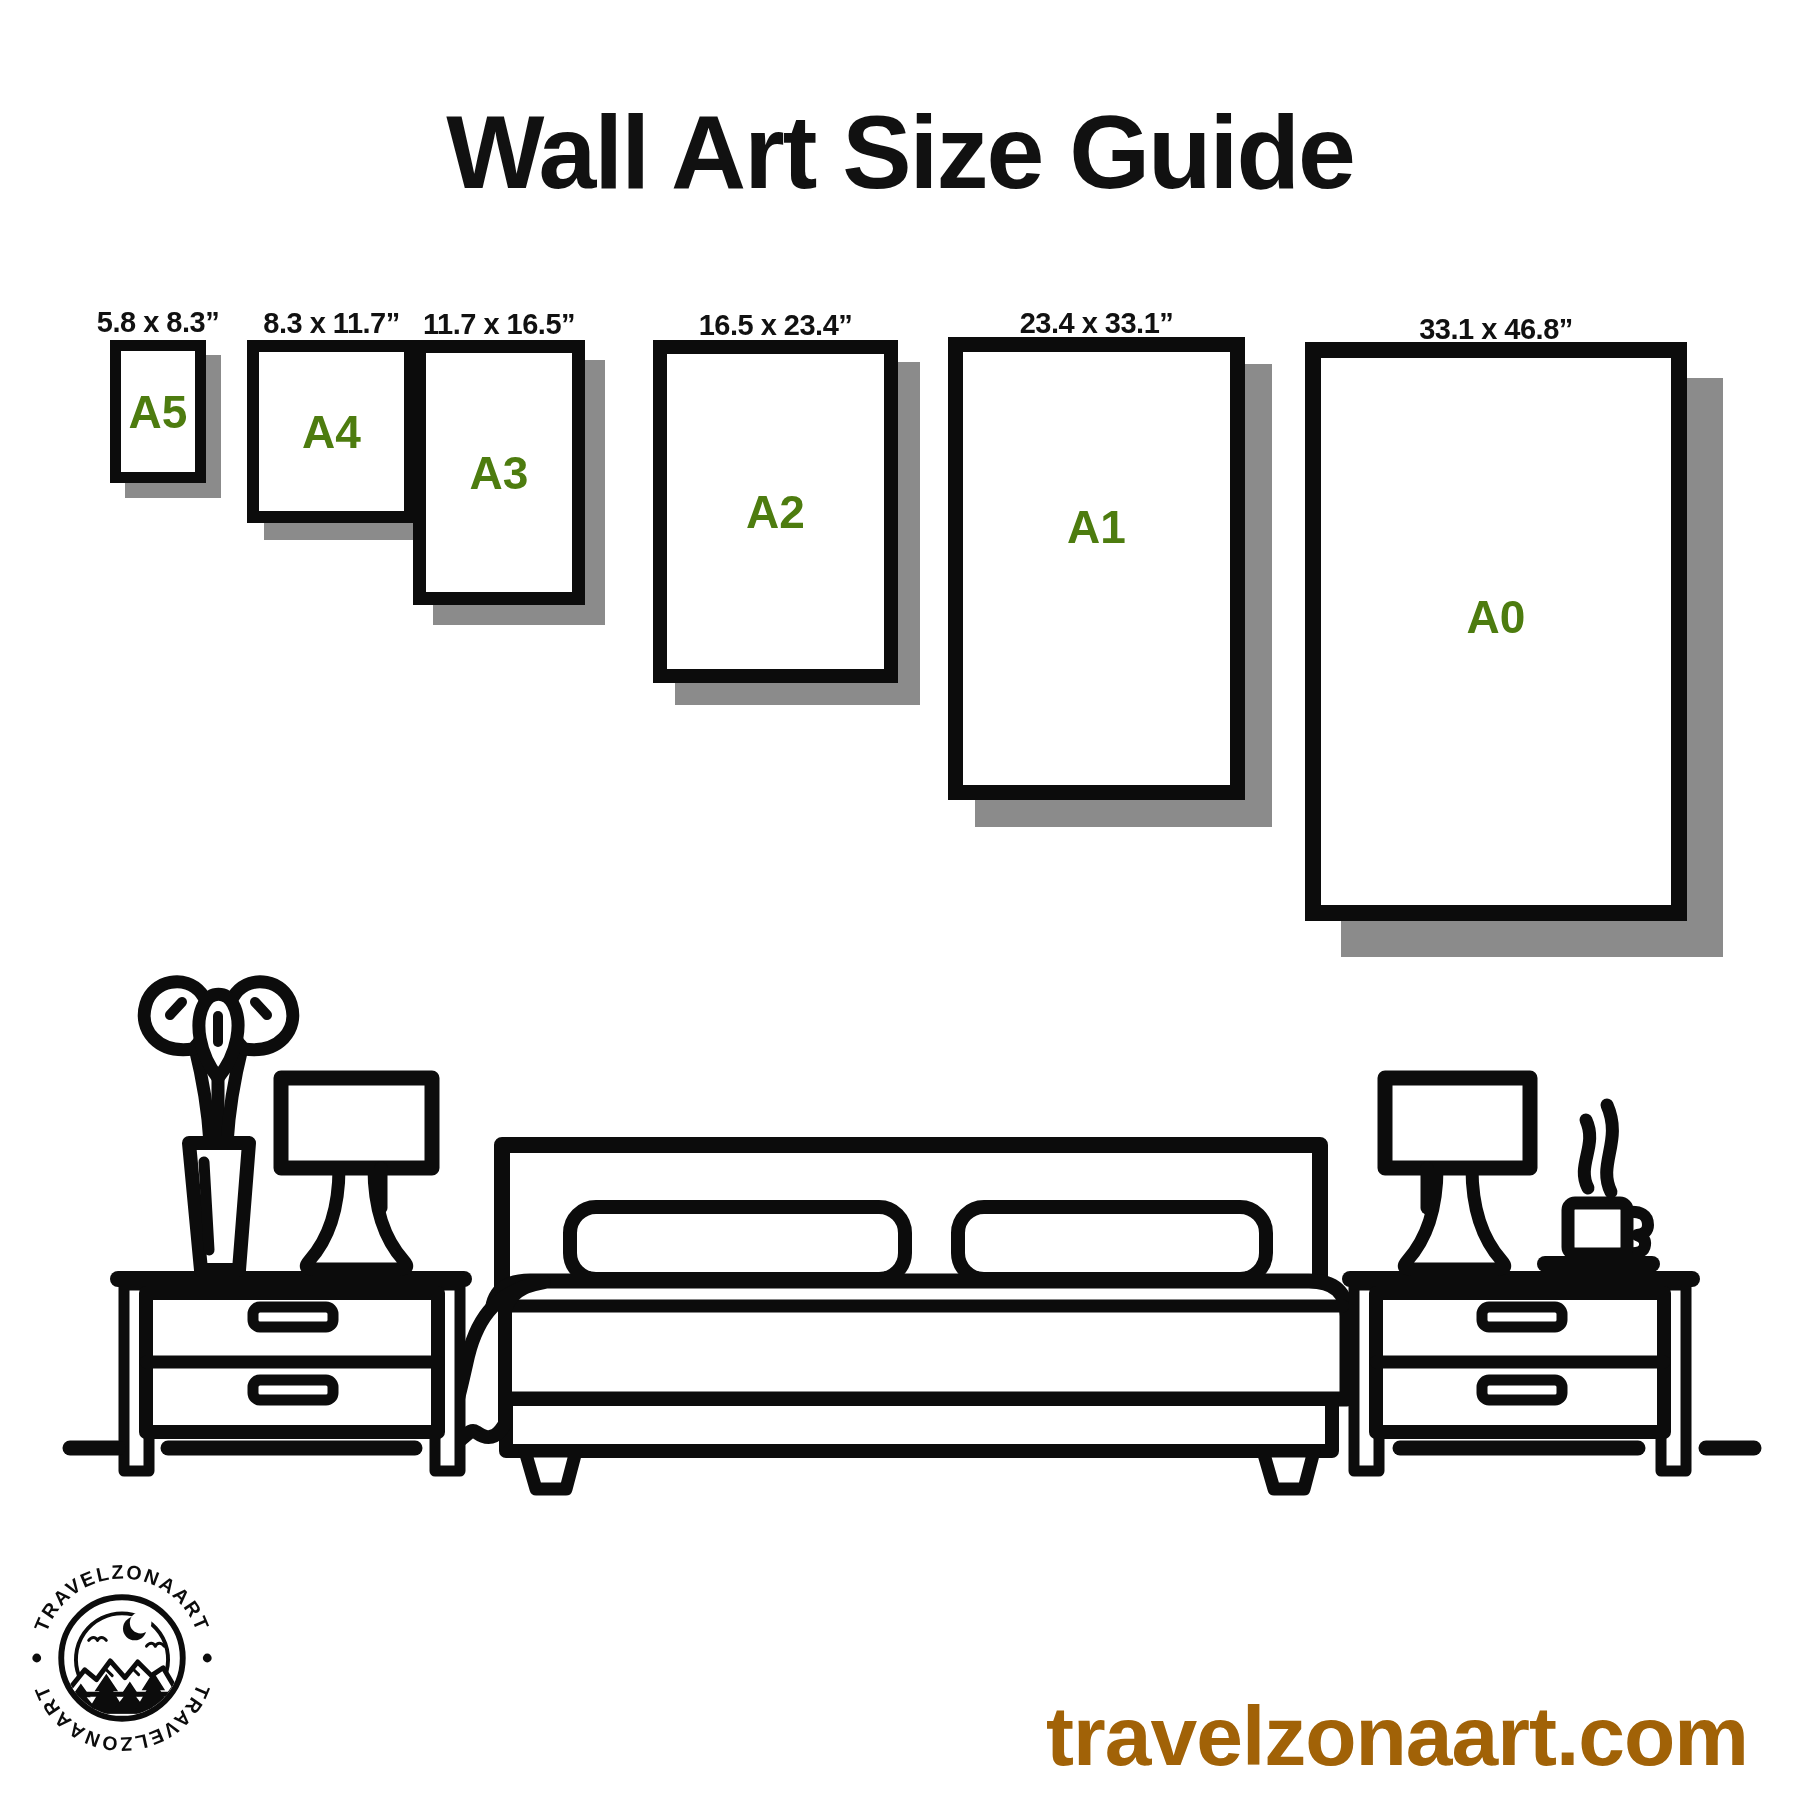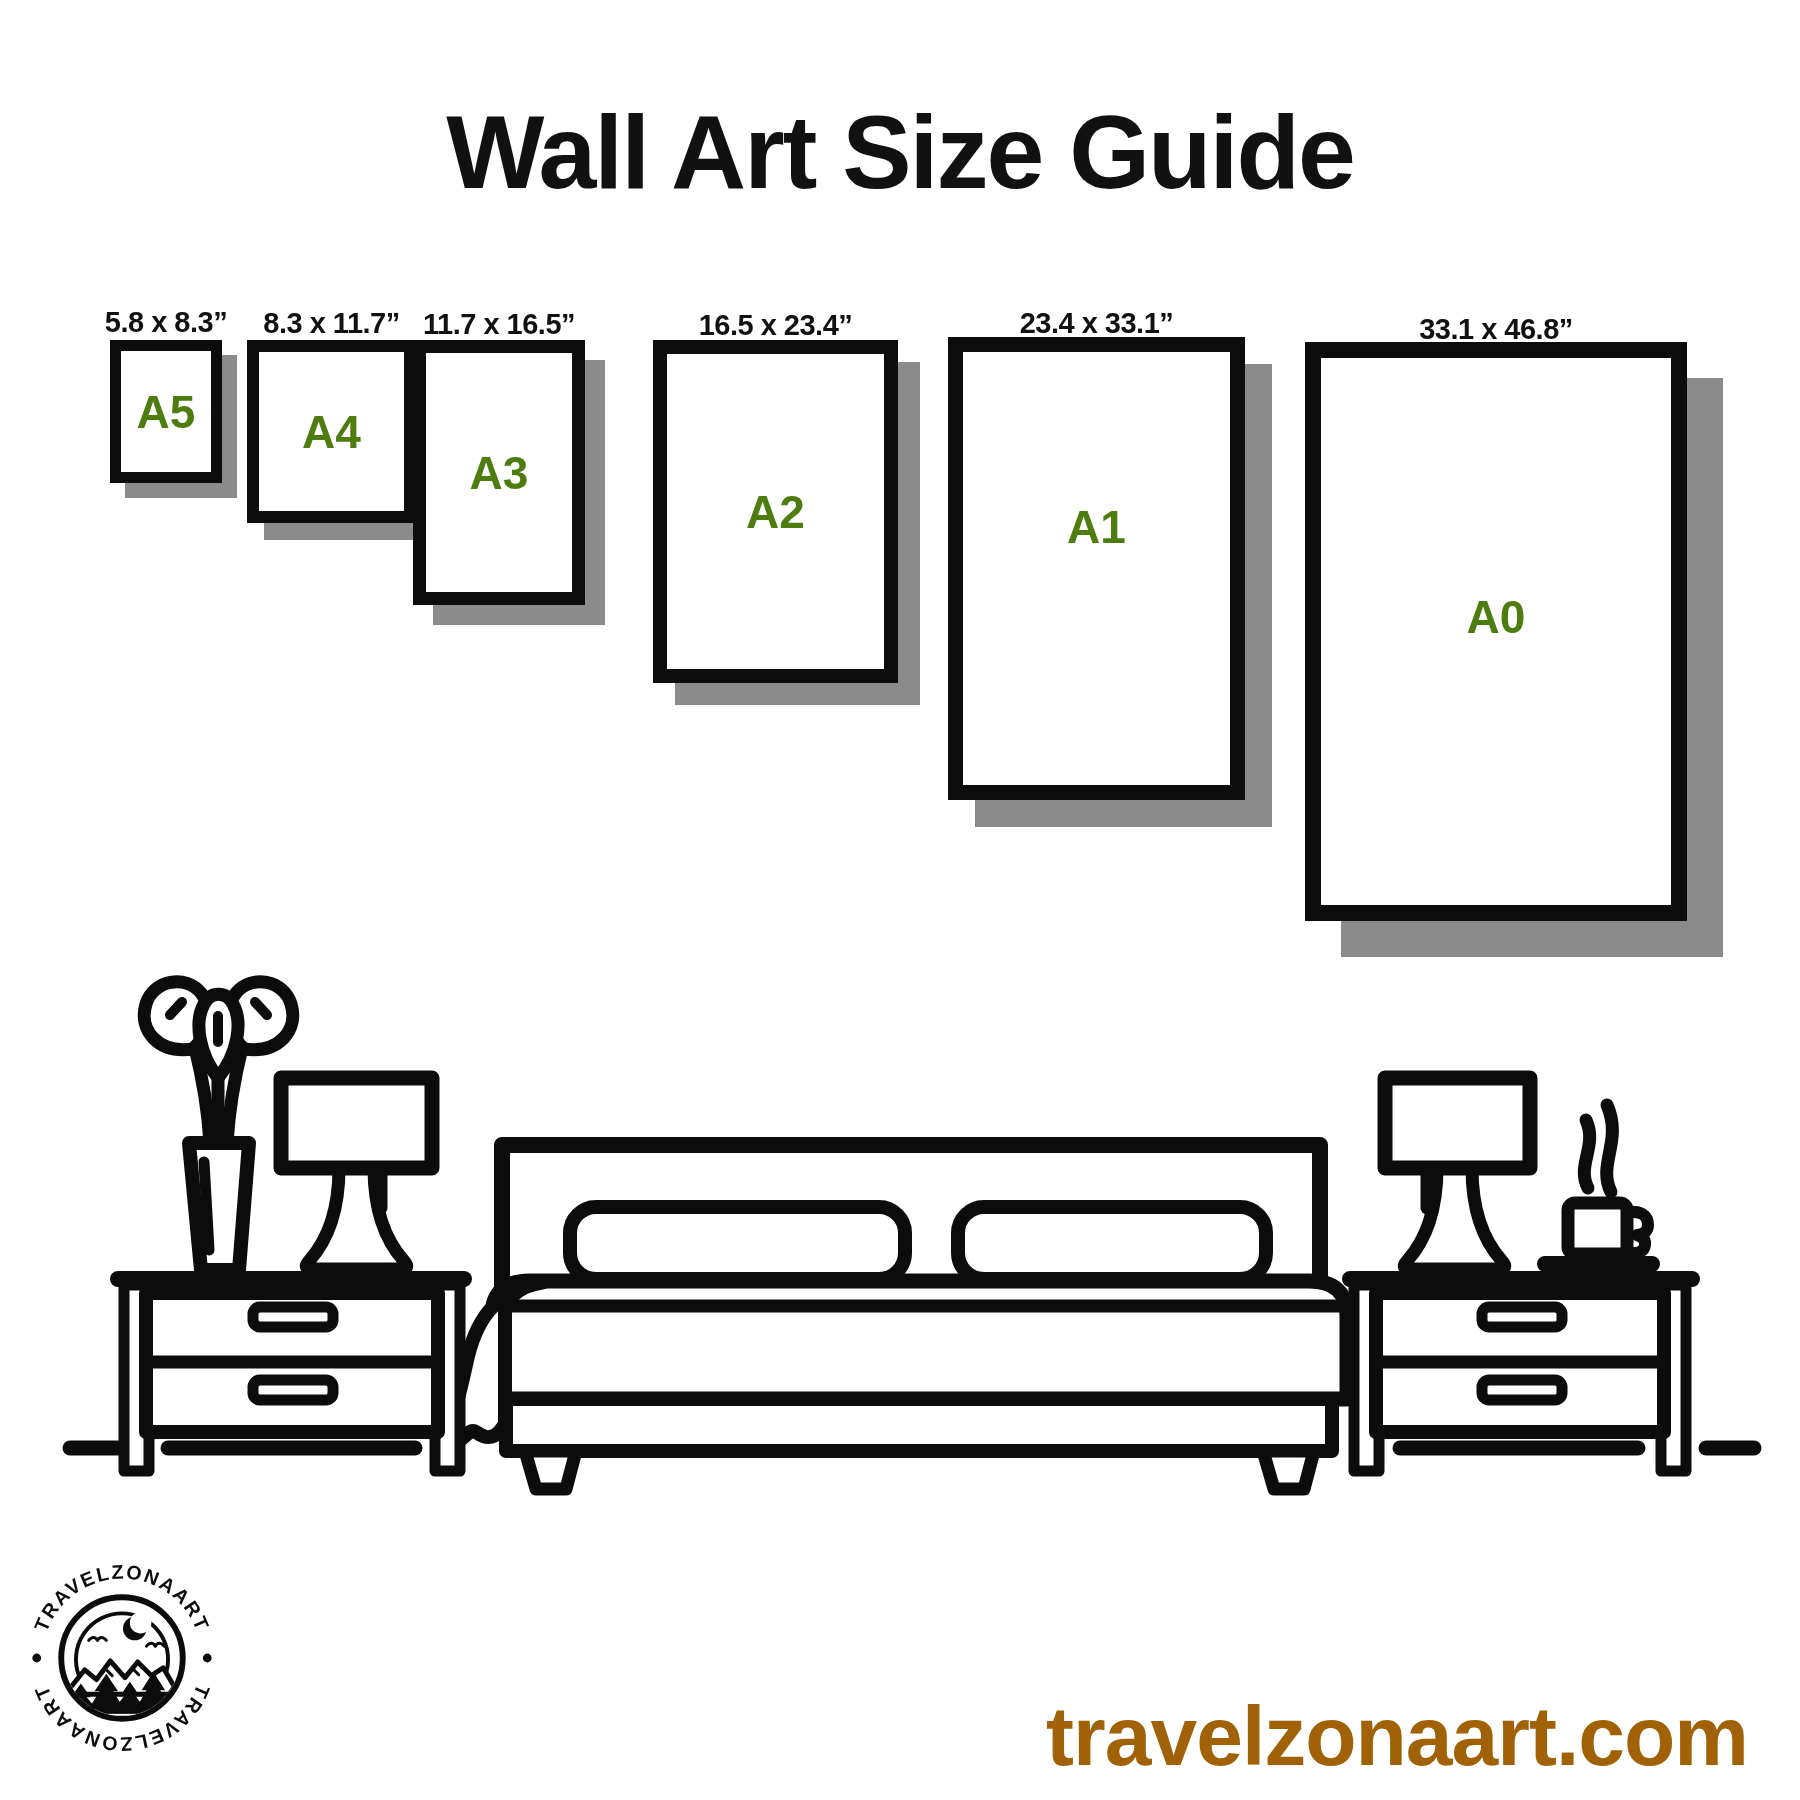--- a/index.html
+++ b/index.html
@@ -9,21 +9,21 @@
 
   .title{position:absolute;top:72px;left:0;width:1800px;text-align:center;
          font-size:104px;font-weight:800;letter-spacing:-2px;color:#111;margin-top:21px;}
 
   .frame{position:absolute;background:#fff;display:flex;align-items:center;justify-content:center;
          box-sizing:border-box;border-style:solid;border-color:#0c0c0c;}
   .frame .size-letter{font-weight:700;font-size:46px;color:#4d7c0f;}
   .dims{position:absolute;bottom:calc(100% + 12px);left:50%;transform:translateX(-50%);
         white-space:nowrap;font-size:29px;font-weight:700;color:#111;letter-spacing:-0.5px;}
 
-  .f-a5{left:110px;top:340px;width:112px;height:143px;border-width:11px;box-shadow:15px 15px 0 0 #8b8b8b;}
+  .f-a5{left:110px;top:340px;width:96px;height:143px;border-width:11px;box-shadow:15px 15px 0 0 #8b8b8b;}
   .f-a4{left:247px;top:340px;width:169px;height:183px;border-width:12px;box-shadow:17px 17px 0 0 #8b8b8b;}
   .f-a3{left:413px;top:340px;width:172px;height:265px;border-width:13px;box-shadow:20px 20px 0 0 #8b8b8b;text-align:center;}
   .f-a2{left:653px;top:340px;width:245px;height:343px;border-width:14px;box-shadow:22px 22px 0 0 #8b8b8b;}
   .f-a1{left:948px;top:337px;width:297px;height:463px;border-width:15px;box-shadow:27px 27px 0 0 #8b8b8b;padding-bottom:83px;}
   .f-a0{left:1305px;top:342px;width:382px;height:579px;border-width:16px;box-shadow:36px 36px 0 0 #8b8b8b;padding-bottom:30px;}
 
   .scene{position:absolute;left:0;top:940px;width:1800px;height:560px;}
   .logo{position:absolute;left:24px;top:1560px;width:196px;height:196px;}
   .website{position:absolute;right:52px;top:1688px;font-size:84px;font-weight:800;
            letter-spacing:-1px;color:#a16207;}

